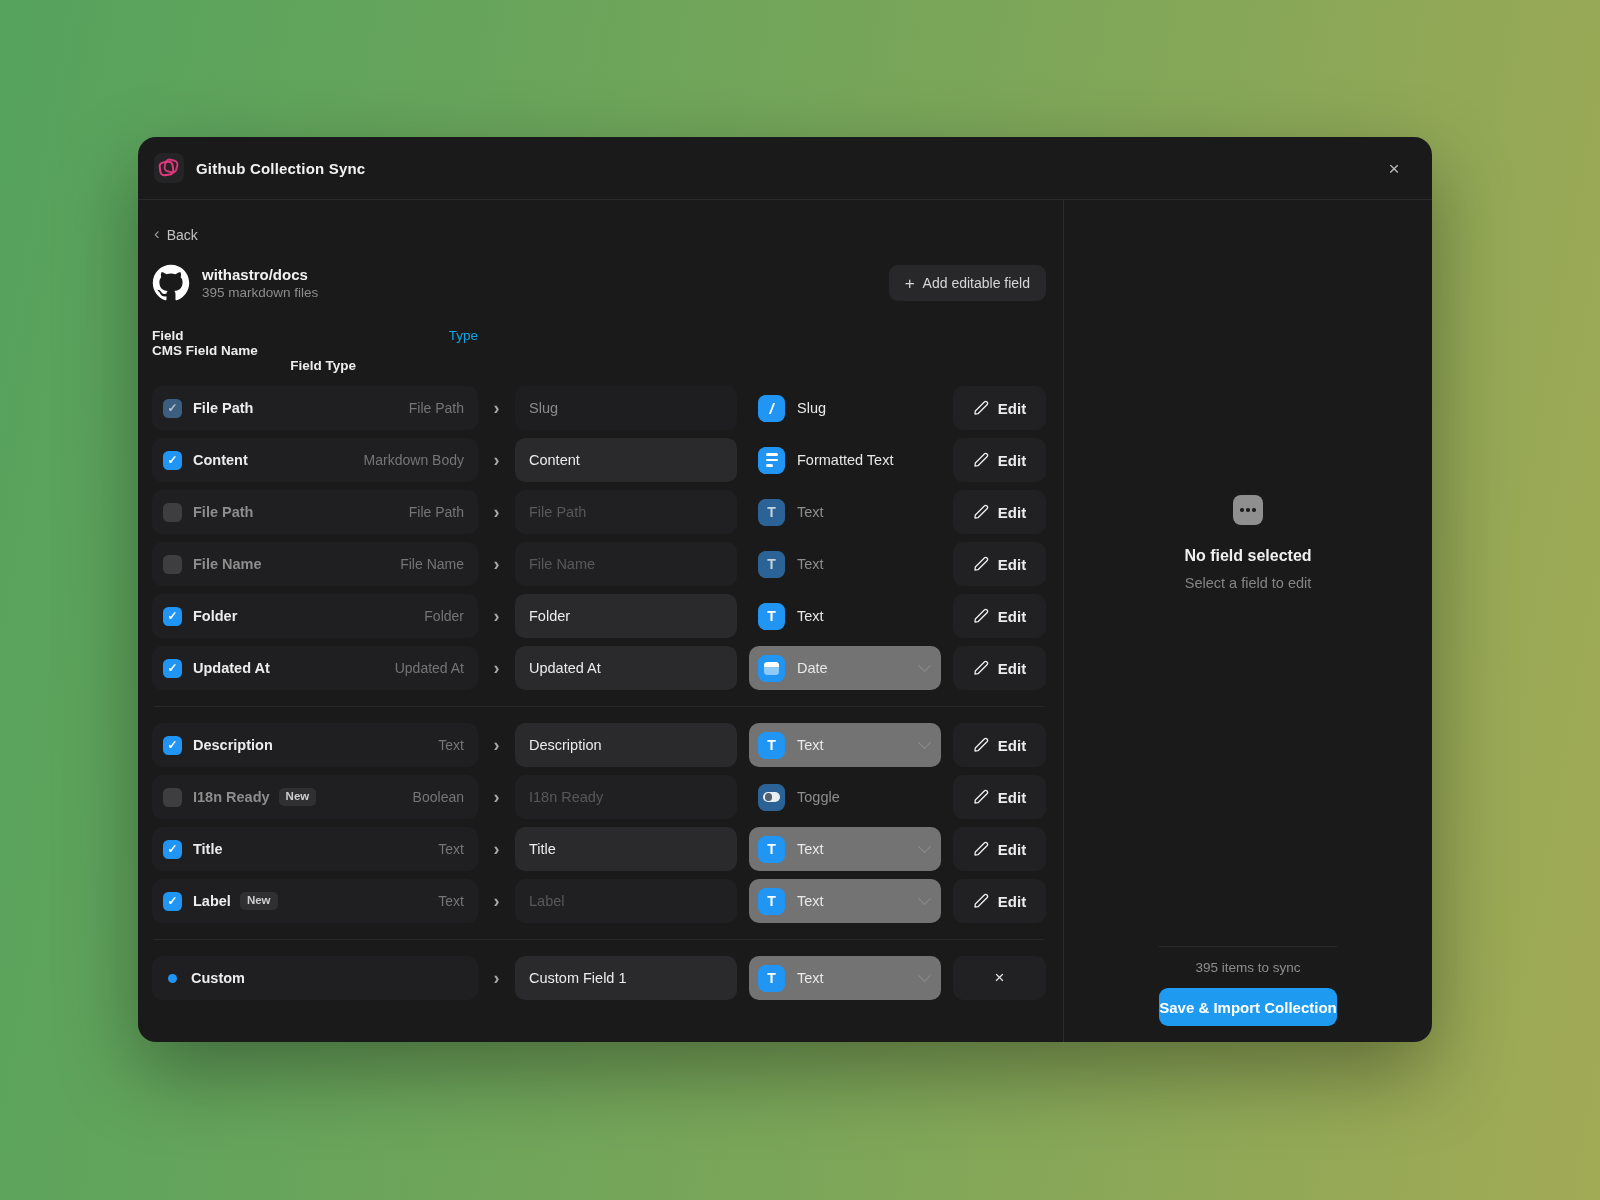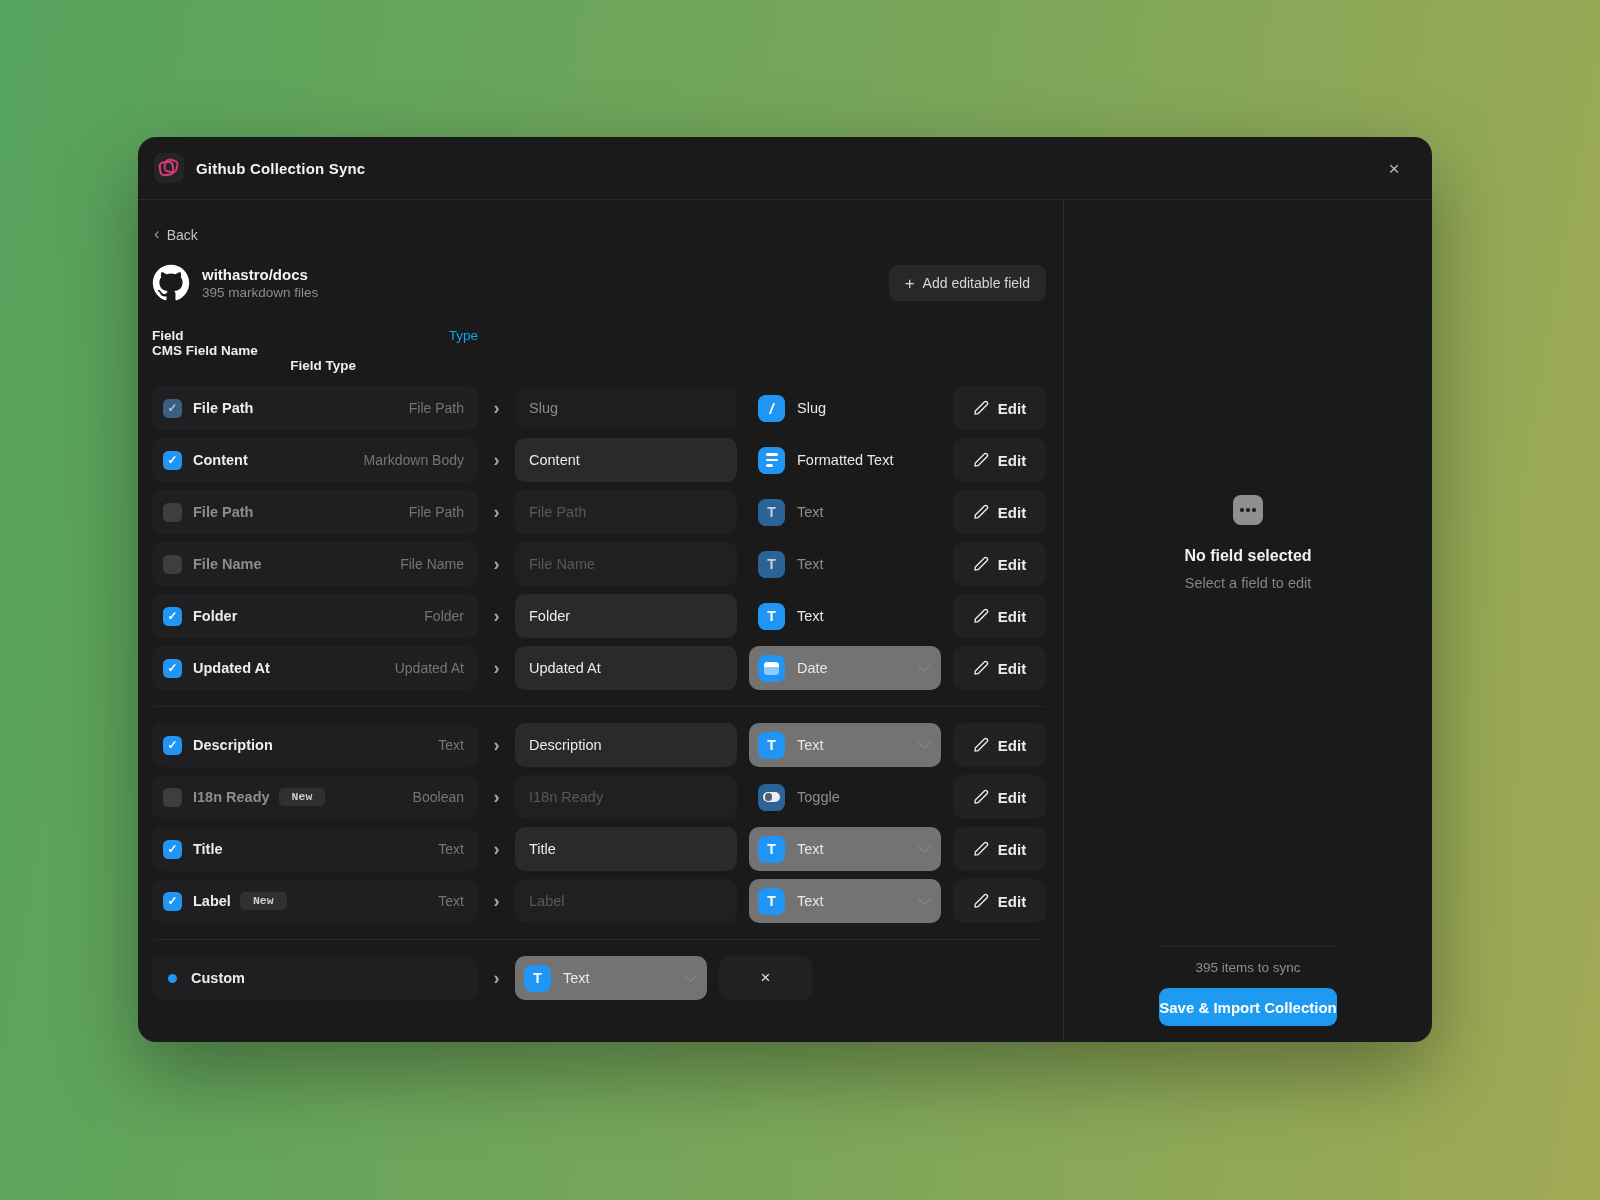--- a/index.html
+++ b/index.html
@@ -73,21 +73,21 @@
     display:flex; align-items:center; justify-content:center; font-size:12px; font-weight:700; color:#fff;
   }
   .checkbox.checked { background:var(--accent-blue); }
   .checkbox.checked-muted { background:#3c5f81; color:#b6c2cc; }
   .checkbox.unchecked { background:#3e3e41; color:transparent; }
   .bullet-dot { width:9px; height:9px; border-radius:50%; background:var(--accent-blue); flex:0 0 9px; margin:0 14px 0 5px; }
   .field-label { font-size:14.5px; font-weight:600; color:#ececec; white-space:nowrap; }
   .row.inactive .field-label { color:#8d8d8d; }
   .row .badge {
     margin-left:9px; background:#303032; color:#cfcfcf; font-size:11.5px; font-weight:600;
-    padding:3px 13px; border-radius:5px; line-height:1;font-family:Liberation Mono, monospace;
+    padding:3px 7px; border-radius:5px; line-height:1;
   }
   .field-type-text { margin-left:auto; font-size:14px; color:#757577; white-space:nowrap; }
 
   .row-chev { width:37px; flex:0 0 37px; text-align:center; color:#a9a9a9; font-size:18px; font-weight:700; line-height:1; }
 
   .cms-input {
     width:222px; flex:0 0 222px; height:44px; border-radius:10px; border:none; outline:none;
     padding:0 14px; font-family:inherit; font-size:14.5px; margin-right:12px;
   }
   .cms-input.filled { background:#2a2a2c; color:#ececec; font-weight:500; }
@@ -430,20 +430,21 @@
             </button>
           </div>
           <div class="row-divider"></div>
           <div class="row">
             <div class="field-cell">
               <span class="bullet-dot"></span>
               <span class="field-label">Custom</span>
               <span class="field-type-text"></span>
             </div>
             <span class="row-chev">›</span>
+            <input class="cms-input filled" type="text" value="Custom Field 1" style="">
             <div class="ftype dropdown">
               <span class="tile active">
                 <span class="glyph-t">T</span>
               </span>
               <span class="ftype-label">Text</span>
               <span class="dd-chev"></span>
             </div>
             <button class="action-btn remove">
               <span>×</span>
             </button>

